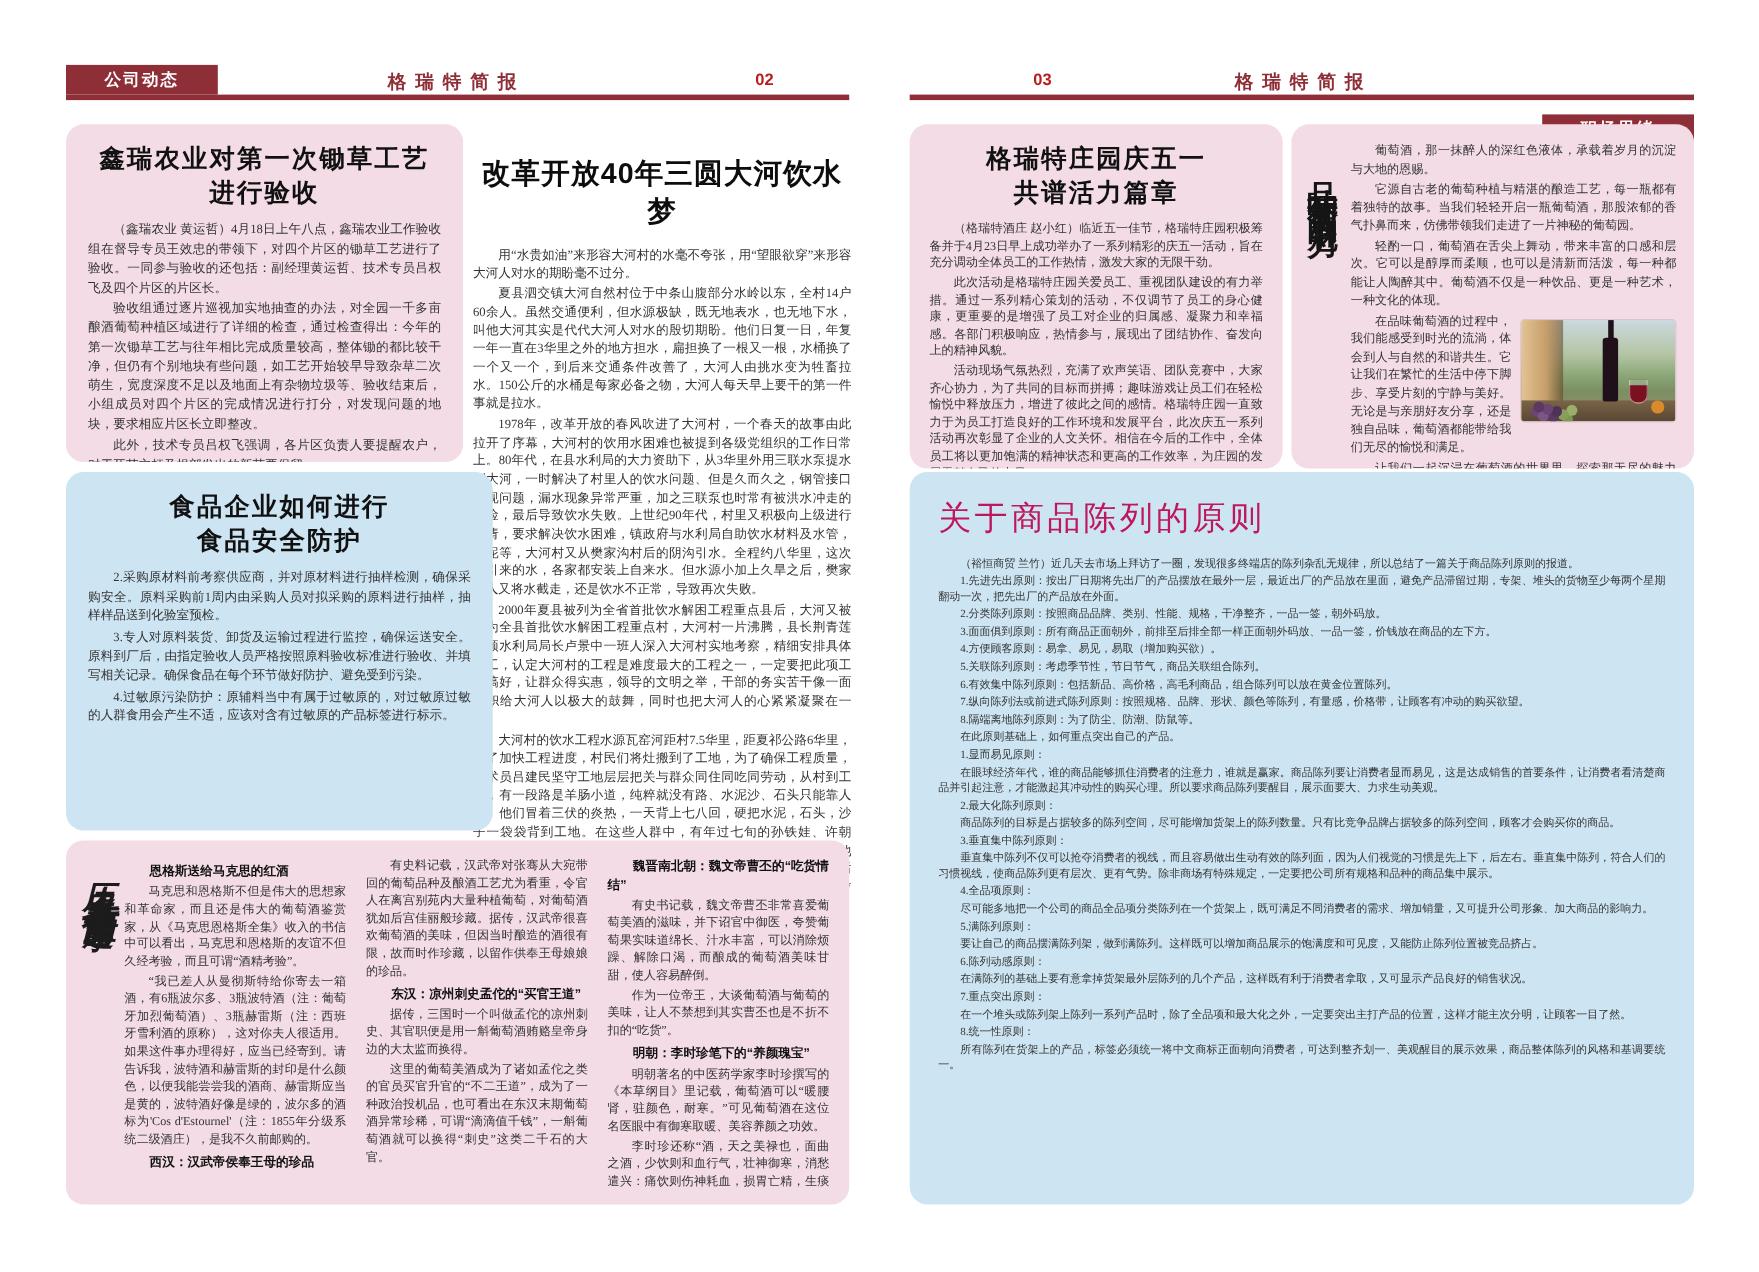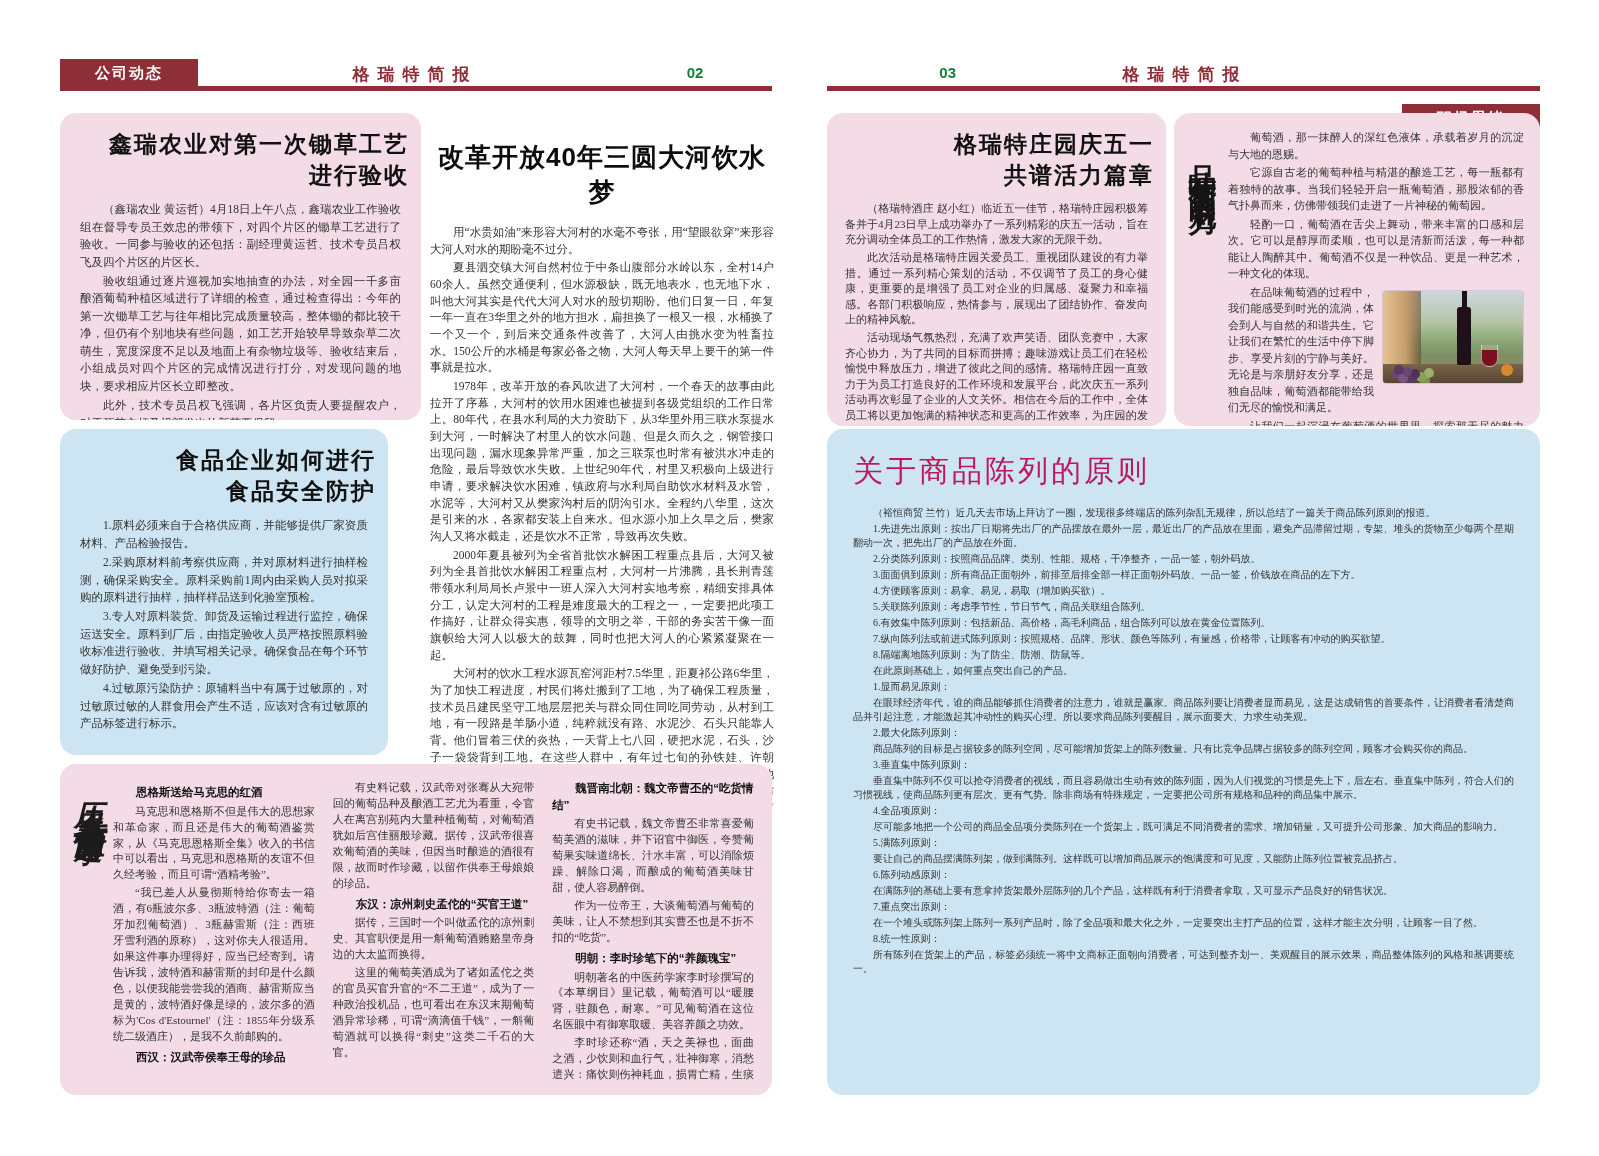--- a/index.html
+++ b/index.html
@@ -4,30 +4,30 @@
 <style>
   html,body{margin:0;padding:0;background:#ffffff;}
   .sheet{position:relative;width:1599px;height:1156px;background:#ffffff;overflow:hidden;
          font-family:"Liberation Serif","DejaVu Serif",serif;color:#333;}
   
   .hdr-label{position:absolute;height:27px;width:138px;background:#8e2f38;color:#fff;
              font-family:"Liberation Sans","DejaVu Sans",sans-serif;font-weight:bold;
              font-size:15px;line-height:27px;text-align:center;letter-spacing:2px;}
   .hdr-mast{position:absolute;width:330px;text-align:center;color:#8e2f38;font-weight:bold;
             font-size:17px;letter-spacing:8px;font-family:"Liberation Serif","DejaVu Serif",serif;}
-  .hdr-page{position:absolute;width:60px;text-align:center;color:#15803d;font-weight:bold;
+  .hdr-page{position:absolute;width:60px;text-align:center;color:#b91c1c;font-weight:bold;
             font-size:15px;font-family:"Liberation Sans","DejaVu Sans",sans-serif;}
   .hdr-rule{position:absolute;height:5px;background:#8e2f38;}
   
   .box{position:absolute;border-radius:16px;overflow:hidden;box-sizing:border-box;}
   .pink{background:#f3dce5;}
   .blue{background:#cde5f2;}
   .box h2{margin:16px 12px 10px 12px;text-align:center;font-size:23px;line-height:1.35;color:#111;
           font-family:"Liberation Sans","DejaVu Sans",sans-serif;font-weight:bold;letter-spacing:2px;}
-  .box h2 span{display:block;text-align:right;}
+  .box h2 span{display:block;}
   p{margin:0 0 2px 0;text-indent:2em;text-align:justify;}
   .byline{text-align:right;text-indent:0;padding-right:6px;font-weight:bold;}
   
   .article-plain{position:absolute;box-sizing:border-box;overflow:hidden;}
   .article-plain h1{margin:0 0 14px 0;text-align:center;font-size:26px;letter-spacing:1px;color:#0d0d0d;
                     font-family:"Liberation Sans","DejaVu Sans",sans-serif;font-weight:bold;}
   .article-plain .body{font-size:11.5px;line-height:1.45;}
   
   .body-a{padding:0 20px;font-size:11.5px;line-height:1.52;}
   .body-c{padding:0 20px;font-size:11.5px;line-height:1.52;}
@@ -101,27 +101,26 @@
     <div class="body">
       <p>用“水贵如油”来形容大河村的水毫不夸张，用“望眼欲穿”来形容大河人对水的期盼毫不过分。</p>
       <p>夏县泗交镇大河自然村位于中条山腹部分水岭以东，全村14户60余人。虽然交通便利，但水源极缺，既无地表水，也无地下水，叫他大河其实是代代大河人对水的殷切期盼。他们日复一日，年复一年一直在3华里之外的地方担水，扁担换了一根又一根，水桶换了一个又一个，到后来交通条件改善了，大河人由挑水变为牲畜拉水。150公斤的水桶是每家必备之物，大河人每天早上要干的第一件事就是拉水。</p>
       <p>1978年，改革开放的春风吹进了大河村，一个春天的故事由此拉开了序幕，大河村的饮用水困难也被提到各级党组织的工作日常上。80年代，在县水利局的大力资助下，从3华里外用三联水泵提水到大河，一时解决了村里人的饮水问题、但是久而久之，钢管接口出现问题，漏水现象异常严重，加之三联泵也时常有被洪水冲走的危险，最后导致饮水失败。上世纪90年代，村里又积极向上级进行申请，要求解决饮水困难，镇政府与水利局自助饮水材料及水管，水泥等，大河村又从樊家沟村后的阴沟引水。全程约八华里，这次是引来的水，各家都安装上自来水。但水源小加上久旱之后，樊家沟人又将水截走，还是饮水不正常，导致再次失败。</p>
       <p>2000年夏县被列为全省首批饮水解困工程重点县后，大河又被列为全县首批饮水解困工程重点村，大河村一片沸腾，县长荆青莲带领水利局局长卢景中一班人深入大河村实地考察，精细安排具体分工，认定大河村的工程是难度最大的工程之一，一定要把此项工作搞好，让群众得实惠，领导的文明之举，干部的务实苦干像一面旗帜给大河人以极大的鼓舞，同时也把大河人的心紧紧凝聚在一起。</p>
       <p>大河村的饮水工程水源瓦窑河距村7.5华里，距夏祁公路6华里，为了加快工程进度，村民们将灶搬到了工地，为了确保工程质量，技术员吕建民坚守工地层层把关与群众同住同吃同劳动，从村到工地，有一段路是羊肠小道，纯粹就没有路、水泥沙、石头只能靠人背。他们冒着三伏的炎热，一天背上七八回，硬把水泥，石头，沙子一袋袋背到工地。在这些人群中，有年过七旬的孙铁娃、许朝红、孙桃林，王安仁4位老人。人老不服老，队长劝他们干轻活，他们却说：“我们背不了100斤，可以背80斤，但绝不能不背。为了后代能喝上水，宁可把老骨头撂在山上也要为引水工程尽义务。”每前进一米的管道都凝聚着广大干部群众的心血和汗水，都是大河精神的延续，4520米的管沟，平均沟深80毫米，宽40毫米，总动土方2740方，在无法动用任何机械的情况下，大河人硬是拿双手一镐一锨的开挖出来。经过43天的奋战，一条白色的水龙驯服地躺在4520米的管道沟里，两个蓄水池坐落在瓦窑河和大河村头，大河村千呼万唤朝思暮想的水进村了，并同时流进了每个庄稼人的院落里，看着水龙头流出来的“哗哗”清水，望着新落在村头的山西省首批饮水解困工程的标志牌，大河人哭了，泪水像院落中的水龙头流出的清水，大河人笑了，笑得如满山绽放的鲜花。</p>
 
     </div>
   </section>
 
-  <section class="box blue" style="left:60px;top:429px;width:328px;height:326px;">
+  <section class="box blue" style="left:60px;top:429px;width:388px;height:326px;">
     <h2>
       <span>食品企业如何进行</span>
       <span>食品安全防护</span>
     </h2>
     <div class="body-c">
-      <p>1.原料必须来自于合格供应商，并能够提供厂家资质材料、产品检验报告。</p>
       <p>2.采购原材料前考察供应商，并对原材料进行抽样检测，确保采购安全。原料采购前1周内由采购人员对拟采购的原料进行抽样，抽样样品送到化验室预检。</p>
       <p>3.专人对原料装货、卸货及运输过程进行监控，确保运送安全。原料到厂后，由指定验收人员严格按照原料验收标准进行验收、并填写相关记录。确保食品在每个环节做好防护、避免受到污染。</p>
       <p>4.过敏原污染防护：原辅料当中有属于过敏原的，对过敏原过敏的人群食用会产生不适，应该对含有过敏原的产品标签进行标示。</p>
     </div>
   </section>
 
   <section class="box pink hist" style="left:60px;top:764px;width:712px;height:331px;">
     <div class="vtitle">历史上名人与葡萄酒的趣事</div>
     <div class="cols">
       <h4>恩格斯送给马克思的红酒</h4>

